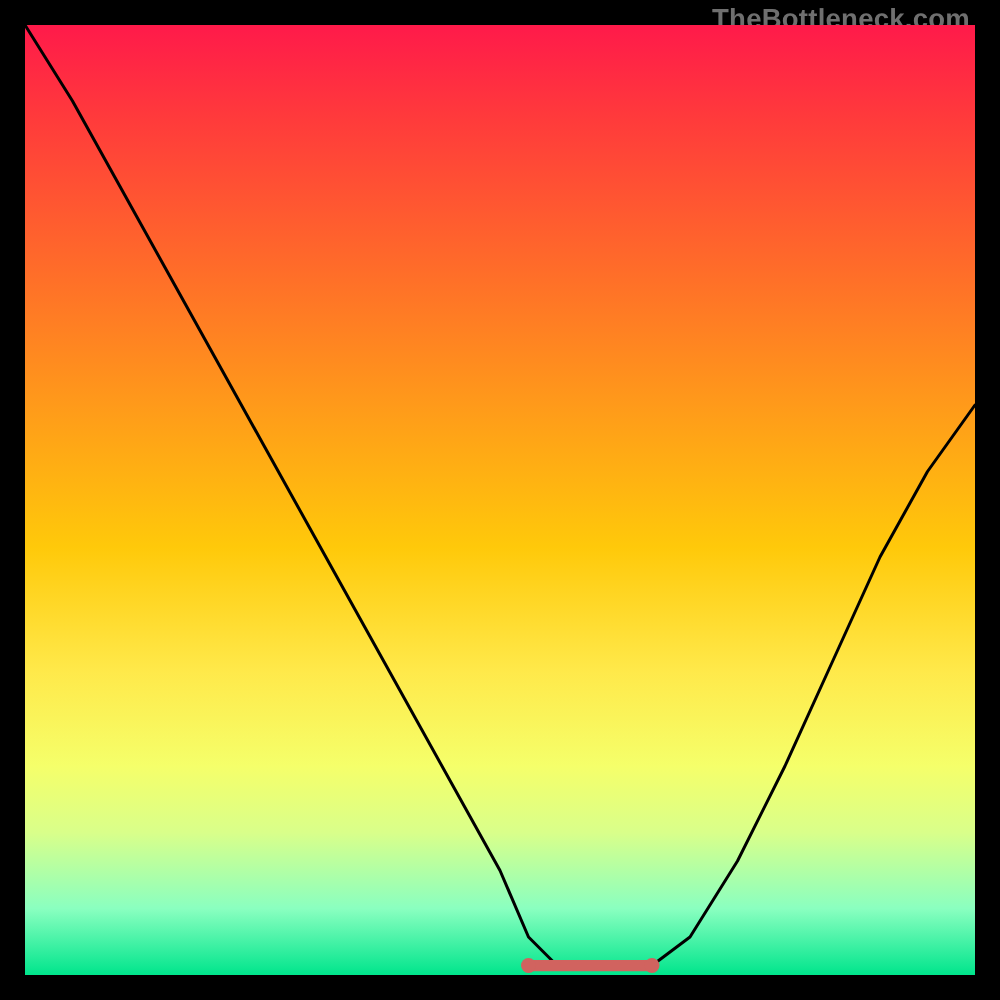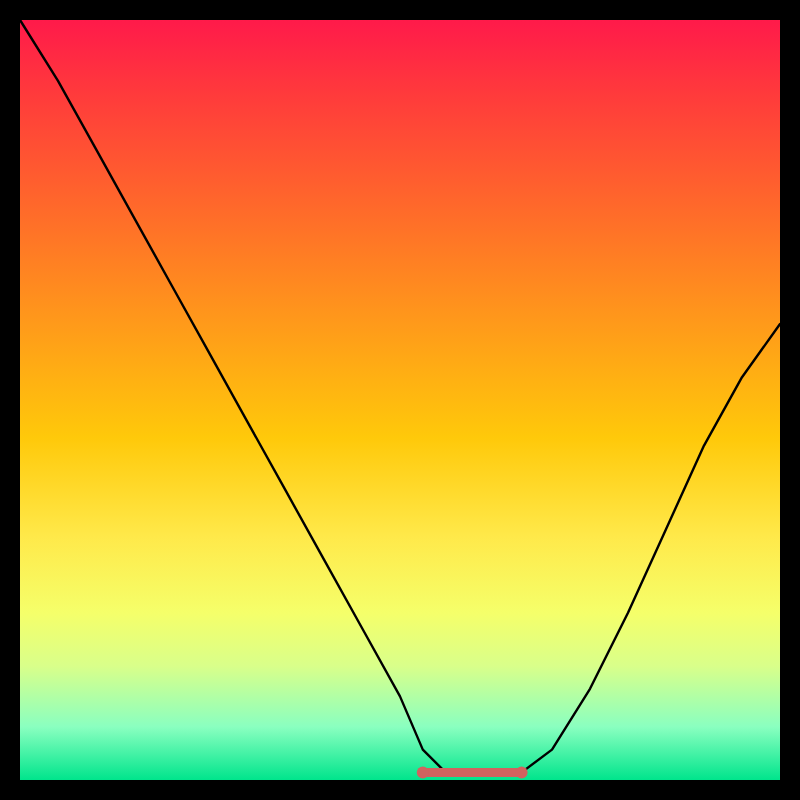--- a/index.html
+++ b/index.html
@@ -43,20 +43,21 @@
     position: absolute;
     left: 0; top: 0;
     width: 760px; height: 760px;
     overflow: visible;
   }
 </style>
 </head>
 <body>
 
 <div class="stage">
+  <div class="watermark">TheBottleneck.com</div>
   <div class="plot">
     <svg class="curve" viewBox="0 0 760 760" preserveAspectRatio="none">
       <path id="curvePath" d="M0.0 0.0 L38.0 60.8 L76.0 129.2 L114.0 197.6 L152.0 266.0 L190.0 334.4 L228.0 402.8 L266.0 471.2 L304.0 539.6 L342.0 608.0 L380.0 676.4 L402.8 729.6 L425.6 752.4 L456.0 752.4 L478.8 752.4 L501.6 752.4 L532.0 729.6 L570.0 668.8 L608.0 592.8 L646.0 509.2 L684.0 425.6 L722.0 357.2 L760.0 304.0" fill="none" stroke="#000000" stroke-width="2.4" stroke-linecap="round" stroke-linejoin="round"></path>
       <path id="flatPath" d="M402.8 752.4 L501.6 752.4" fill="none" stroke="#d1635f" stroke-width="9" stroke-linecap="round"></path>
       <circle id="flatDotL" r="6" fill="#d1635f" cx="402.8" cy="752.4"></circle>
       <circle id="flatDotR" r="6" fill="#d1635f" cx="501.6" cy="752.4"></circle>
     </svg>
   </div>
 </div>
 

